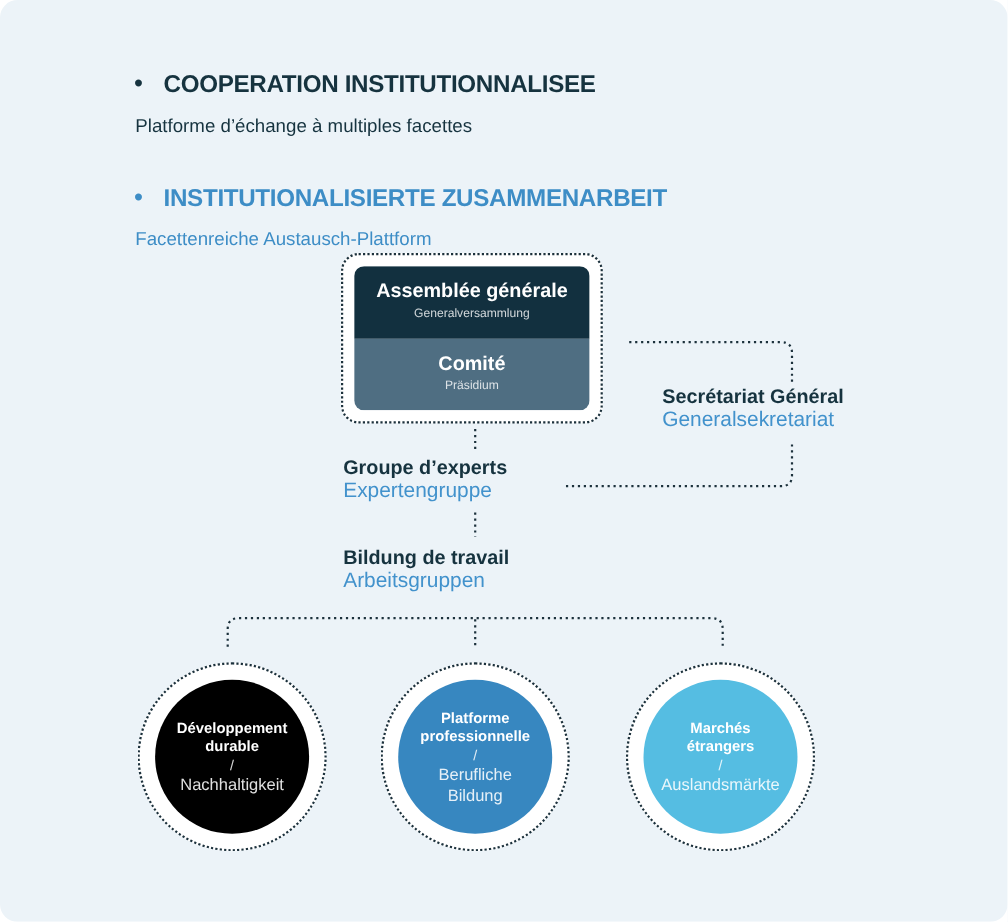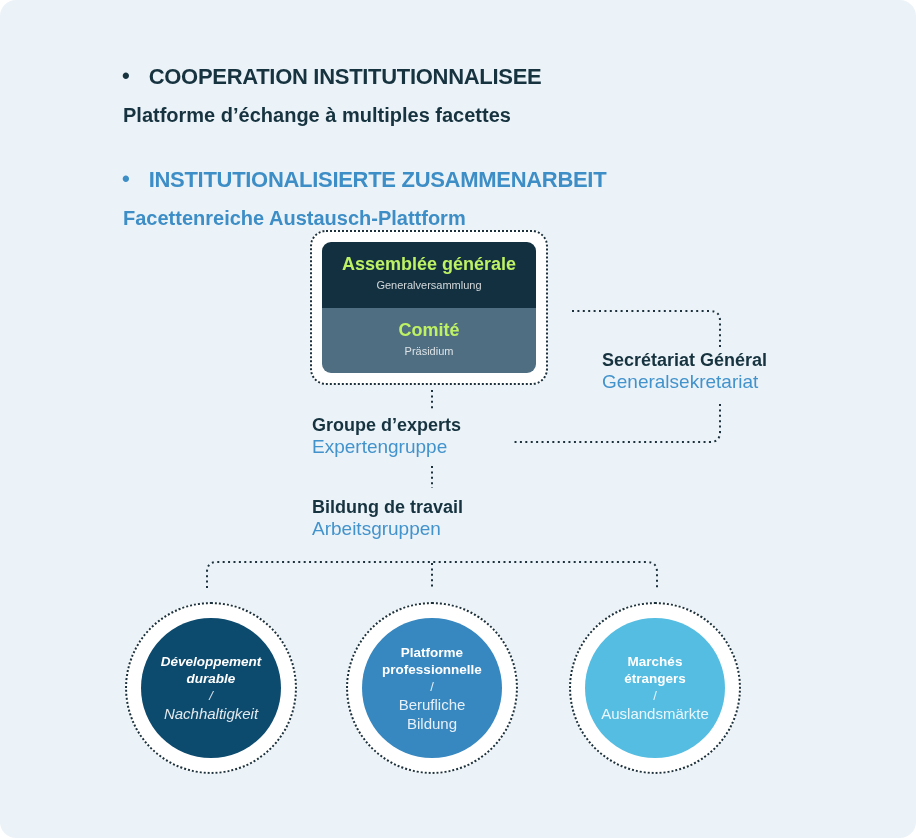--- a/index.html
+++ b/index.html
@@ -12,37 +12,37 @@
     position:absolute;inset:0;border-radius:16px;background:#ecf3f8;
   }
   .connectors{position:absolute;left:0;top:0;width:916px;height:838px;pointer-events:none;}
   .connectors path{fill:none;stroke:#1c313c;stroke-width:2;stroke-dasharray:2 3.4;stroke-linecap:butt;}
 
   
   .titles{position:absolute;left:122px;top:52px;width:620px;}
   .title-row{display:flex;align-items:baseline;gap:7px;}
   .bullet{font-size:22px;font-weight:bold;transform:translateY(-1px);}
   .title-main{font-size:22px;font-weight:bold;letter-spacing:-0.3px;line-height:26px;margin:12px;}
-  .title-sub{font-size:20px;font-weight:bold;line-height:22px;margin:2px 0 0 1px;}
+  .title-sub{font-size:17px;font-weight:normal;line-height:22px;margin:2px 0 0 1px;}
   .t-fr{color:#16333f;}
   .t-de{color:#3d8dc6;margin-top:29px;}
   .t-de .bullet,.t-de .title-main,.t-de .title-sub{color:#3d8dc6;}
   .t-fr .bullet,.t-fr .title-main,.t-fr .title-sub{color:#16333f;}
 
   
   .org-box{
     position:absolute;left:310px;top:230px;width:238px;height:155px;
     box-sizing:border-box;background:#ffffff;border:2px dotted #1c313c;border-radius:16px;
   }
   .org-box-inner{
     position:absolute;inset:10px;border-radius:9px;overflow:hidden;
     display:flex;flex-direction:column;
   }
   .org-sect{flex:1;display:flex;flex-direction:column;align-items:center;justify-content:center;text-align:center;}
-  .org-fr{color:#bef264;font-weight:bold;font-size:18px;line-height:22px;}
+  .org-fr{color:#ffffff;font-weight:bold;font-size:18px;line-height:22px;}
   .org-de{color:rgba(255,255,255,0.80);font-size:11px;line-height:21px;}
 
   
   .label{position:absolute;width:240px;text-align:left;}
   .label .lbl-fr{color:#16333f;font-weight:bold;font-size:18px;line-height:22px;}
   .label .lbl-de{color:#4292cc;font-size:19px;line-height:22px;}
   .lbl-secretariat{left:602px;top:349px;}
   .lbl-experts{left:312px;top:414px;}
   .lbl-working{left:312px;top:496px;}
 
@@ -117,21 +117,21 @@
     <div class="lbl-fr">Groupe d’experts</div>
     <div class="lbl-de">Expertengruppe</div>
   </div>
 
   <div class="label lbl-working">
     <div class="lbl-fr">Bildung de travail</div>
     <div class="lbl-de">Arbeitsgruppen</div>
   </div>
 
   <div class="circle-outer c1">
-    <div class="circle-inner" style="background: #0c4a6e; font-style: italic;">
+    <div class="circle-inner" style="background: #000000;">
       <div class="circ-fr">Développement durable</div>
       <div class="circ-sep">/</div>
       <div class="circ-de">Nachhaltigkeit</div>
     </div>
   </div>
 
   <div class="circle-outer c2">
     <div class="circle-inner" style="background: rgb(55, 135, 192);">
       <div class="circ-fr">Platforme professionnelle</div>
       <div class="circ-sep">/</div>

